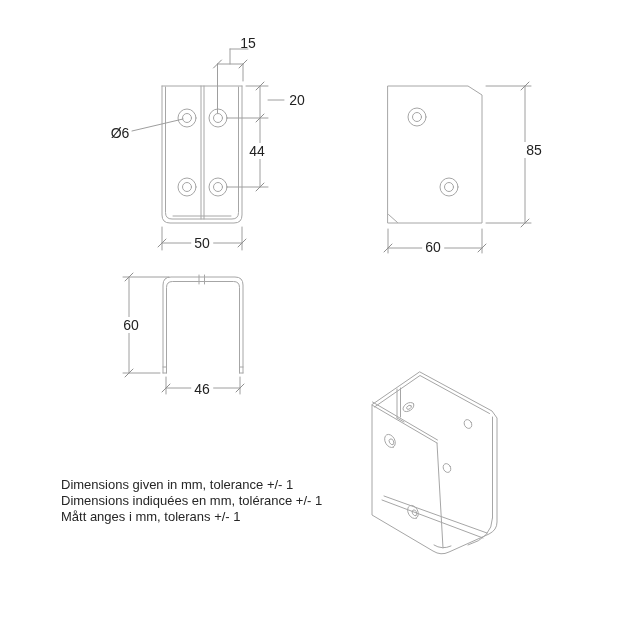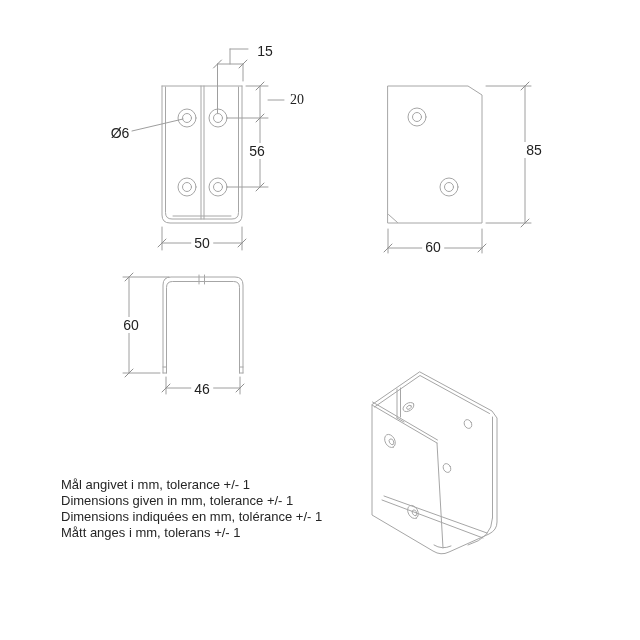--- a/index.html
+++ b/index.html
@@ -115,32 +115,31 @@
       <ellipse cx="414.5" cy="512.8" rx="3.1" ry="2.1" transform="rotate(62 414.5 512.8)"></ellipse>
 
       <ellipse cx="408.5" cy="407" rx="6" ry="3.8" transform="rotate(-33 408.5 407)"></ellipse>
       <ellipse cx="409" cy="407.3" rx="2.6" ry="1.7" transform="rotate(-33 409 407.3)"></ellipse>
 
       <ellipse cx="468" cy="424" rx="3.6" ry="4.6" transform="rotate(-28 468 424)"></ellipse>
       <ellipse cx="447" cy="468" rx="3.6" ry="4.6" transform="rotate(-28 447 468)"></ellipse>
     </g>
   </svg>
 
-  <span class="dim-label" style="left:265px;top:43px;margin-top:8px;">15</span>
-  <span class="dim-label" style="left:297px;top:100px;font-family:Liberation Serif, serif;">20</span>
+  <span class="dim-label" style="left:248px;top:43px;">15</span>
+  <span class="dim-label" style="left:297px;top:100px;">20</span>
   <span class="dim-label" style="left:120px;top:133px;">Ø6</span>
-  <span class="dim-label on-line" style="left:257px;top:151px;">56</span>
+  <span class="dim-label on-line" style="left:257px;top:151px;">44</span>
   <span class="dim-label on-line" style="left:202px;top:243px;">50</span>
 
   <span class="dim-label on-line" style="left:534px;top:150px;">85</span>
   <span class="dim-label on-line" style="left:433px;top:247px;">60</span>
 
   <span class="dim-label on-line" style="left:131px;top:325px;">60</span>
   <span class="dim-label on-line" style="left:202px;top:389px;text-align:right;">46</span>
 
   <div id="notes">
-    <div>Mål angivet i mm, tolerance +/- 1</div>
     <div>Dimensions given in mm, tolerance +/- 1</div>
     <div>Dimensions indiquées en mm, tolérance +/- 1</div>
     <div>Mått anges i mm, tolerans +/- 1</div>
   </div>
 
 </div>
 
 </body></html>

